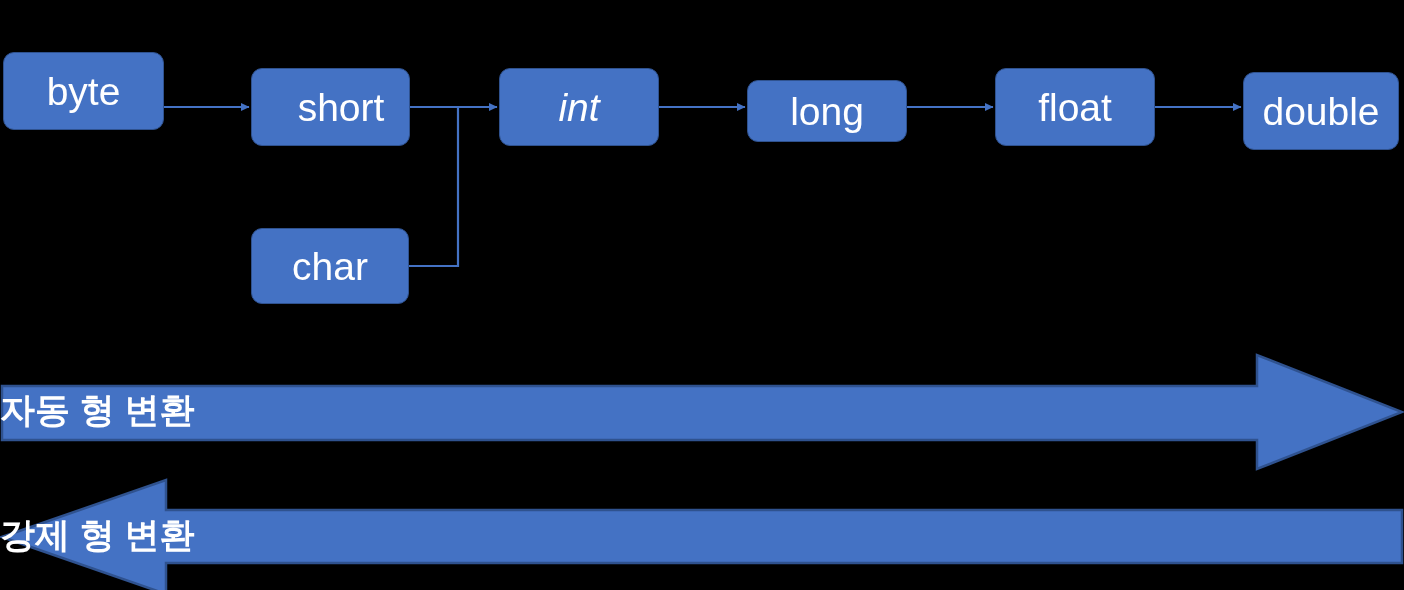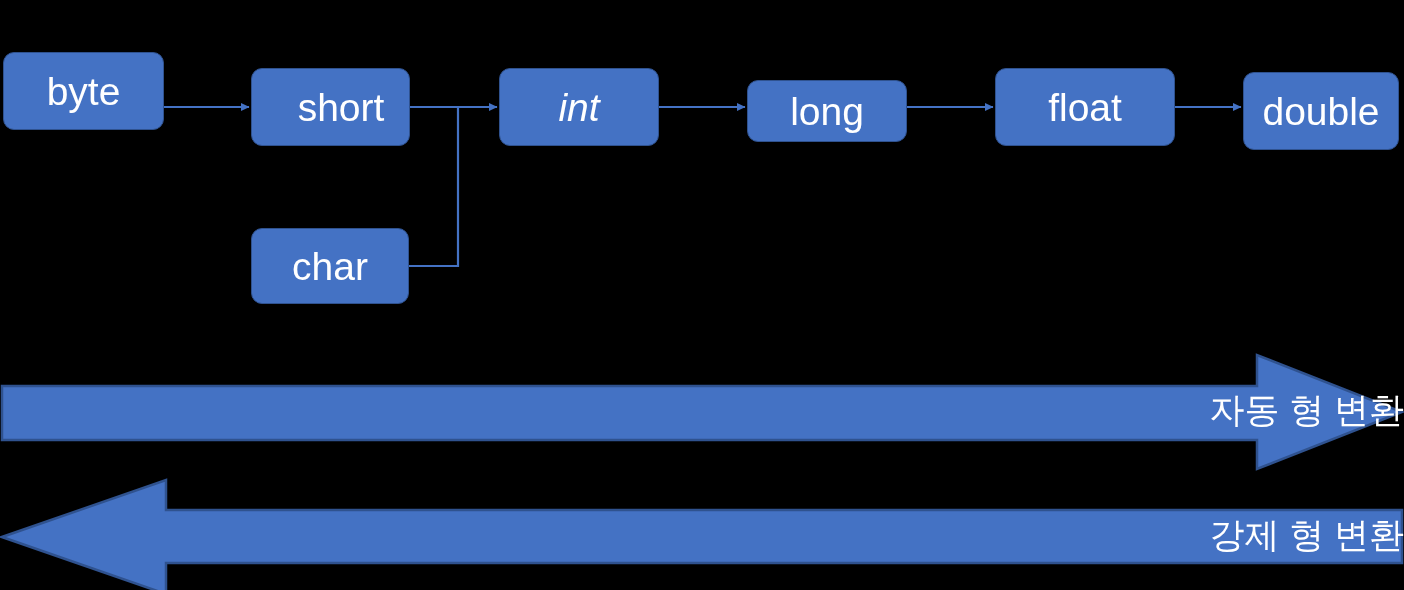--- a/index.html
+++ b/index.html
@@ -43,23 +43,23 @@
     white-space: nowrap;
   }
   .arrow-band {
     position: absolute;
     pointer-events: none;
   }
   .arrow-label {
     position: absolute;
     color: #FFFFFF;
     font-size: 35px;
-    font-weight: 400;
+    font-weight: 700;
     white-space: nowrap;
-    text-align: right;
+    text-align: left;
     line-height: 1;
   }
 </style>
 </head>
 <body>
 
 <div id="canvas">
 
   <svg class="svg-layer" viewBox="0 0 1404 590" xmlns="http://www.w3.org/2000/svg">
     <defs>
@@ -90,21 +90,21 @@
   </div>
 
   <div class="type-box" style="left:499px; top:68px; width:160px; height:78px;font-style:italic;">
     <span class="type-box-label">int</span>
   </div>
 
   <div class="type-box" style="left:747px; top:68px; width:160px; height:62px;margin-top:12px;">
     <span class="type-box-label">long</span>
   </div>
 
-  <div class="type-box" style="left:995px; top:68px; width:180px; height:78px;">
+  <div class="type-box" style="left:995px; top:68px; width:160px; height:78px;">
     <span class="type-box-label">float</span>
   </div>
 
   <div class="type-box" style="left:1243px; top:72px; width:156px; height:78px;">
     <span class="type-box-label">double</span>
   </div>
 
   <div class="type-box" style="left:251px; top:228px; width:158px; height:76px;text-align:right;">
     <span class="type-box-label">char</span>
   </div>

